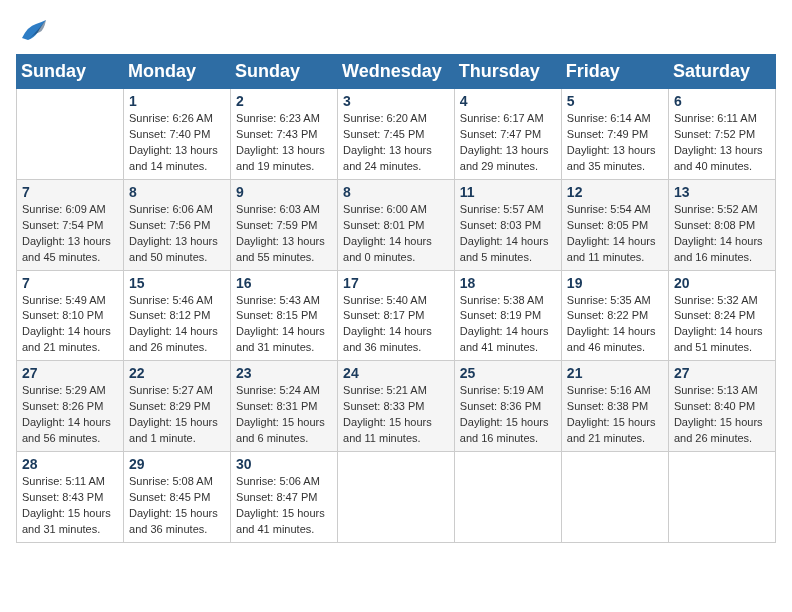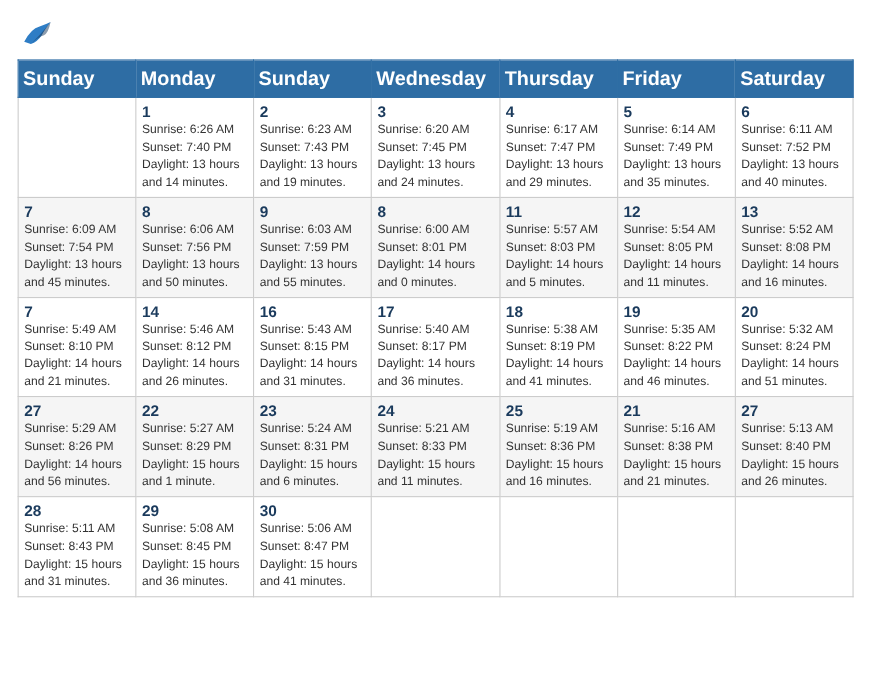--- a/index.html
+++ b/index.html
@@ -178,21 +178,21 @@
           <span class="day-number">13</span>
           <div class="day-info">Sunrise: 5:52 AM<br>Sunset: 8:08 PM<br>Daylight: 14 hours<br>and 16 minutes.</div>
         </td>
       </tr>
       <tr>
         <td>
           <span class="day-number">7</span>
           <div class="day-info">Sunrise: 5:49 AM<br>Sunset: 8:10 PM<br>Daylight: 14 hours<br>and 21 minutes.</div>
         </td>
         <td>
-          <span class="day-number">14</span>
+          <span class="day-number">15</span>
           <div class="day-info">Sunrise: 5:46 AM<br>Sunset: 8:12 PM<br>Daylight: 14 hours<br>and 26 minutes.</div>
         </td>
         <td>
           <span class="day-number">16</span>
           <div class="day-info">Sunrise: 5:43 AM<br>Sunset: 8:15 PM<br>Daylight: 14 hours<br>and 31 minutes.</div>
         </td>
         <td>
           <span class="day-number">17</span>
           <div class="day-info">Sunrise: 5:40 AM<br>Sunset: 8:17 PM<br>Daylight: 14 hours<br>and 36 minutes.</div>
         </td>

